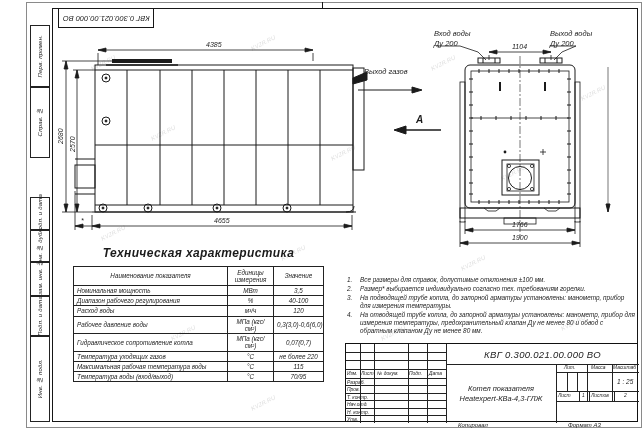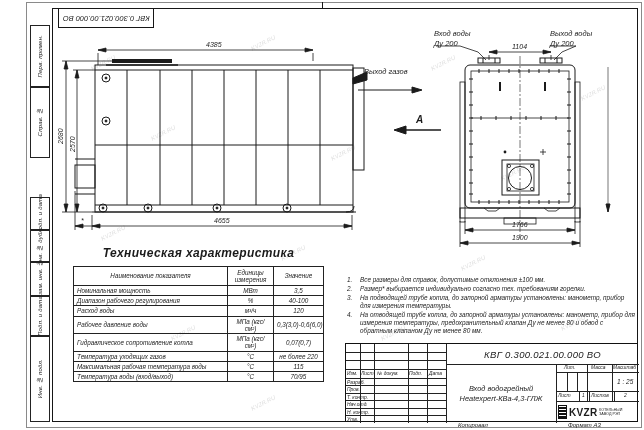--- a/index.html
+++ b/index.html
@@ -379,21 +379,21 @@
     <span class="cellTxt" style="left:1px;top:51px;"><span class="small">Т. контр.</span></span>
     <span class="cellTxt" style="left:1px;top:58px;"><span class="small">Нач.отд.</span></span>
     <span class="cellTxt" style="left:1px;top:66px;"><span class="small">Н. контр.</span></span>
     <span class="cellTxt" style="left:1px;top:73px;"><span class="small">Утв.</span></span>
 
     <div class="hl" style="left:100px;top:20px;width:193px;height:1.4px;"></div>
     <div class="docnum">КВГ 0.300.021.00.000 ВО</div>
 
     <div class="vl" style="left:210px;top:20px;height:59px;width:1.4px;"></div>
     <div class="prod">
-      <span>Вход водогрейный</span>
+      <span>Котел показателя</span>
       <span>Heatexpert-КВа-4,3-ГЛЖ</span>
     </div>
 
     <div class="hl" style="left:210px;top:28px;width:83px;"></div>
     <div class="vl" style="left:241px;top:20px;height:37px;"></div>
     <div class="vl" style="left:266px;top:20px;height:37px;"></div>
     <div class="vl" style="left:221px;top:28px;height:19px;"></div>
     <div class="vl" style="left:231px;top:28px;height:19px;"></div>
     <div class="hl" style="left:210px;top:47px;width:83px;"></div>
     <span class="cellTxt" style="left:218px;top:21px;"><span class="small">Лит.</span></span>
@@ -403,26 +403,18 @@
 
     <div class="hl" style="left:210px;top:57px;width:83px;"></div>
     <div class="vl" style="left:233px;top:47px;height:10px;"></div>
     <div class="vl" style="left:243px;top:47px;height:10px;"></div>
     <div class="vl" style="left:268px;top:47px;height:10px;"></div>
     <span class="cellTxt" style="left:212px;top:49px;"><span class="small">Лист</span></span>
     <span class="cellTxt" style="left:236px;top:49px;"><span class="small">1</span></span>
     <span class="cellTxt" style="left:245px;top:49px;"><span class="small">Листов</span></span>
     <span class="cellTxt" style="left:278px;top:49px;"><span class="small">2</span></span>
 
-    <div class="logo">
-      <span class="logoIcon"></span>
-      <span class="logoTxt">KVZR</span>
-      <span class="logoCap">
-        <span>КОТЕЛЬНЫЙ</span><br>
-        <span>ЗАВОД РЭП</span>
-      </span>
-    </div>
   </div>
 
   <span class="botLbl" style="left:458px;">Копировал</span>
   <span class="botLbl" style="left:568px;">Формат А3</span>
 
 </div>
 
 </body></html>

